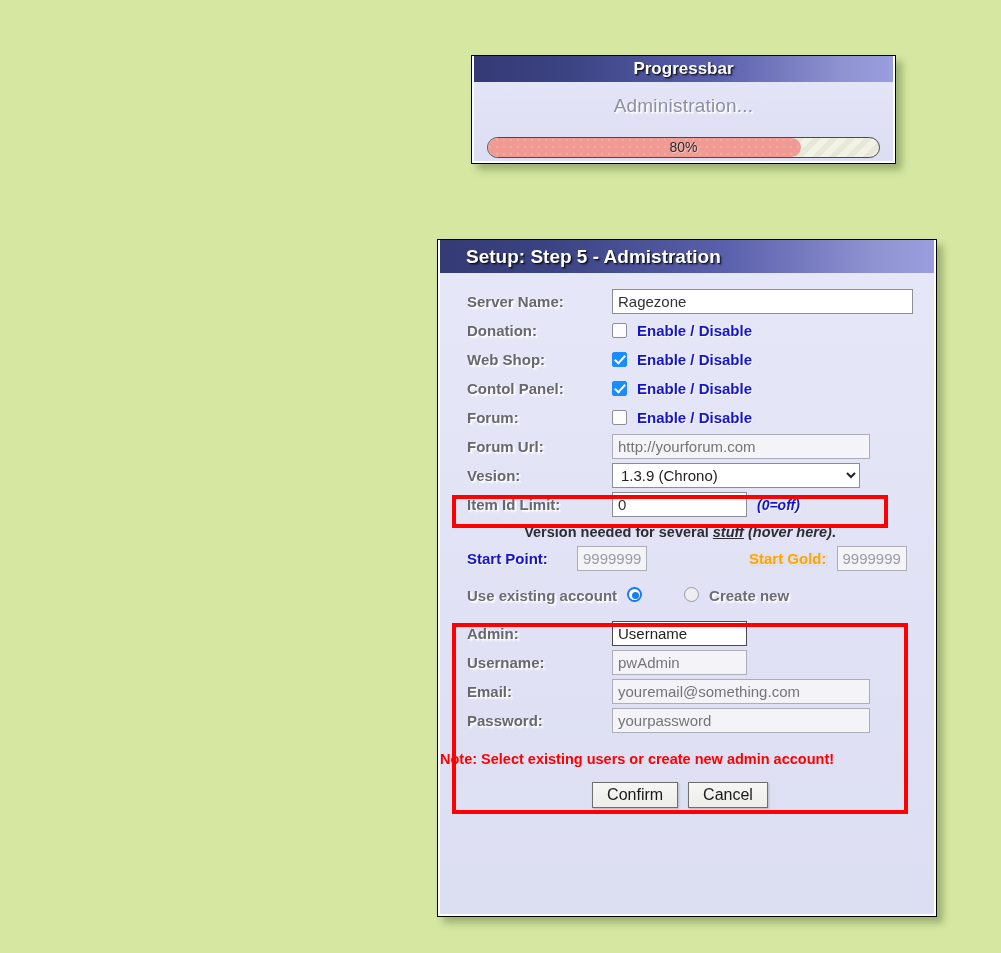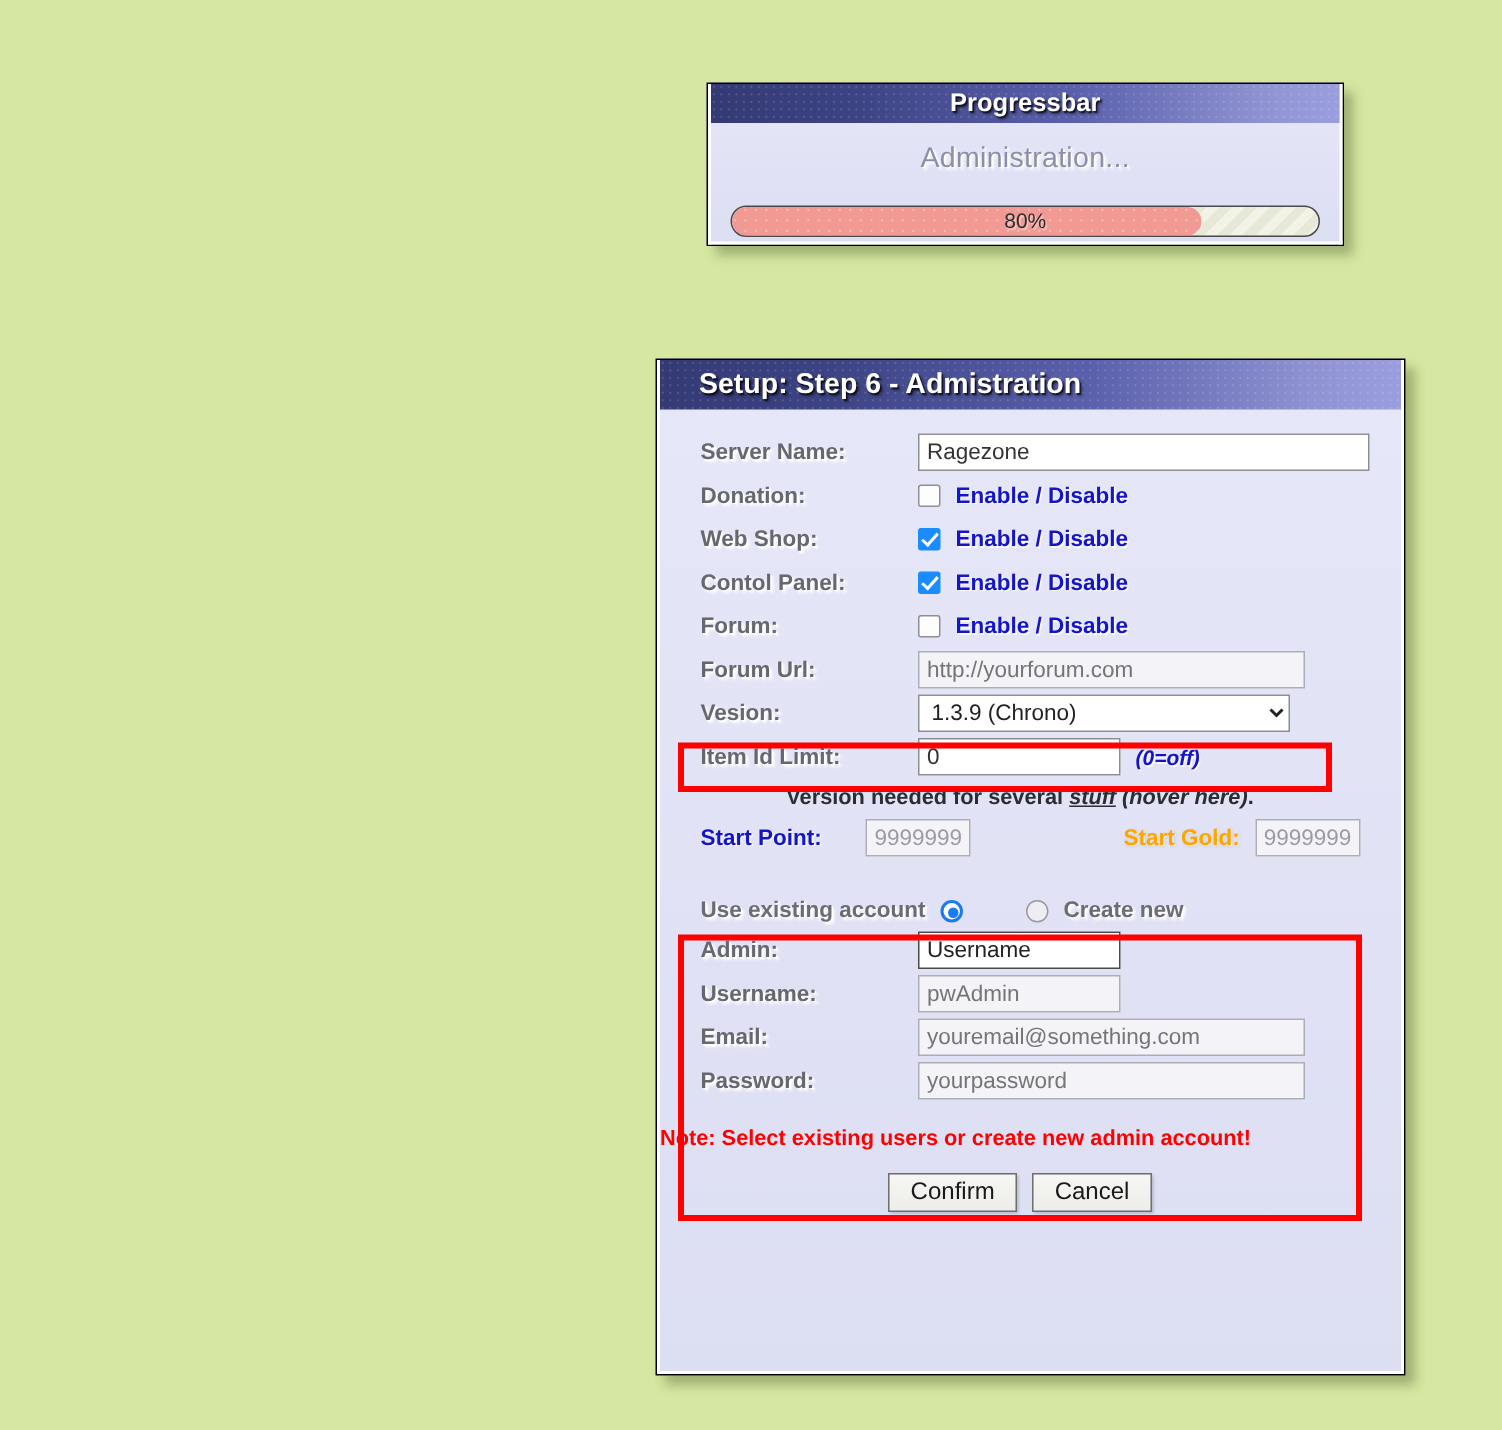--- a/index.html
+++ b/index.html
@@ -284,21 +284,21 @@
     font-weight: bold;
     font-size: 16px;
     color: #6b6c75;
     text-decoration: underline;
     text-shadow: 1px 1px 0 #ffffff, 2px 2px 2px rgba(255,255,255,.95);
     padding-right: 16px;
     margin-bottom: 4px;
   }
   #radio-row {
     display: flex;
-    align-items: flex-end;
+    align-items: flex-start;
     padding-left: 27px;
     height: 28px;
     margin-bottom: 4px;
   }
   .radio {
     width: 15px; height: 15px;
     border-radius: 50%;
     border: 1px solid #9a9aa4;
     background: #eeeef2;
     display: inline-block;
@@ -359,21 +359,21 @@
         <div id="progressbar-fill" style="width: 80%;"></div>
         <div id="progressbar-label">80%</div>
       </div>
     </div>
   </div>
 </div>
 
 <div class="win" id="setup-window">
   <div class="win-inner">
     <div class="titlebar">
-      <div class="titlebar-text">Setup: Step 6 - Admistration</div>
+      <div class="titlebar-text">Setup: Step 5 - Admistration</div>
     </div>
 
     <div id="setup-body">
 
       <div class="redbox" id="version-redbox"></div>
       <div class="redbox" id="webadmin-redbox"></div>
 
       <div class="row">
         <span class="lbl">Server Name:</span>
         <input type="text" id="server-name-input" class="filled" value="Ragezone" style="">

